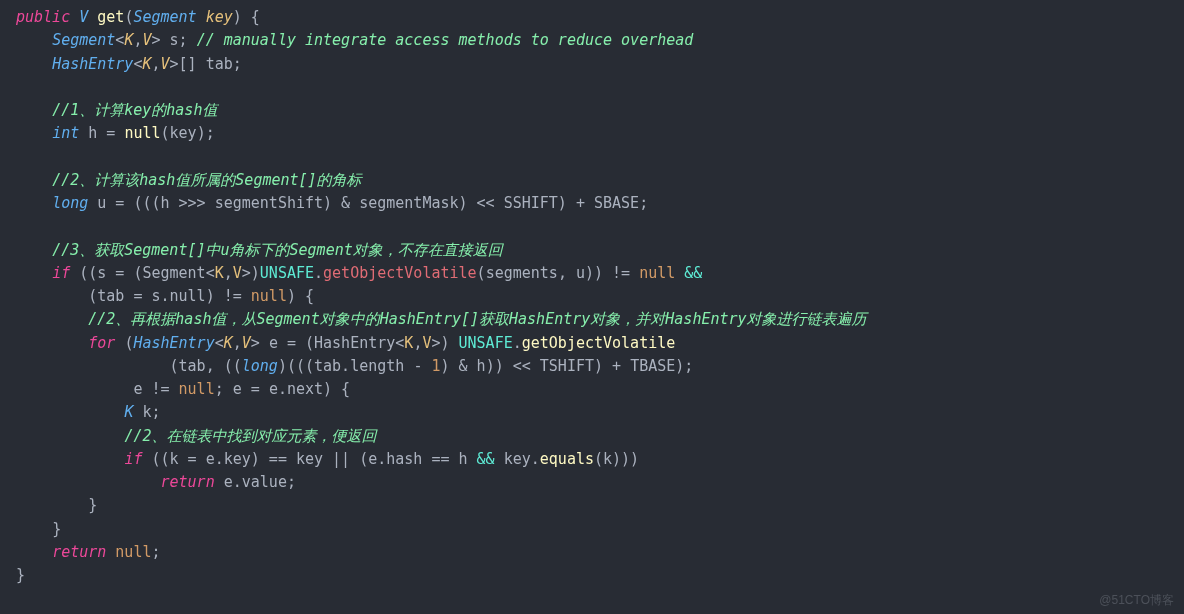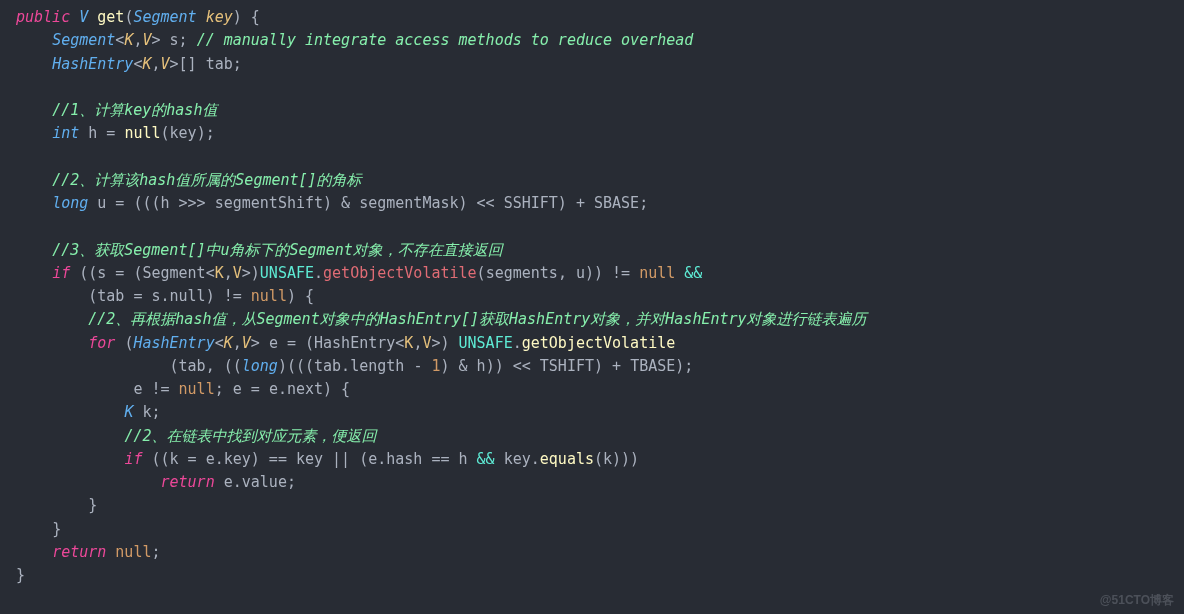--- a/index.html
+++ b/index.html
@@ -34,21 +34,20 @@
   .null { color: #d19a66; }
   .ufn  { color: #e06c75; }
   .watermark {
     position: absolute;
     right: 10px;
     bottom: 4px;
     color: #6a6f78;
     font-size: 12px;
     font-family: sans-serif;
     opacity: 0.55;
-    font-weight: bold;
   }
 </style>
 </head>
 <body>
 
 <pre><span class="kw">public</span> <span class="type">V</span> <span class="fn">get</span><span class="op">(</span><span class="type">Segment</span> <span class="param">key</span><span class="op">) {</span>
     <span class="type">Segment</span><span class="op">&lt;</span><span class="tparam">K</span><span class="op">,</span><span class="tparam">V</span><span class="op">&gt;</span> <span class="id">s</span><span class="op">;</span> <span class="comment">// manually integrate access methods to reduce overhead</span>
     <span class="type">HashEntry</span><span class="op">&lt;</span><span class="tparam">K</span><span class="op">,</span><span class="tparam">V</span><span class="op">&gt;</span><span class="id">[]</span> <span class="id">tab</span><span class="op">;</span>
 
     <span class="comment">//1、计算key的hash值</span>

